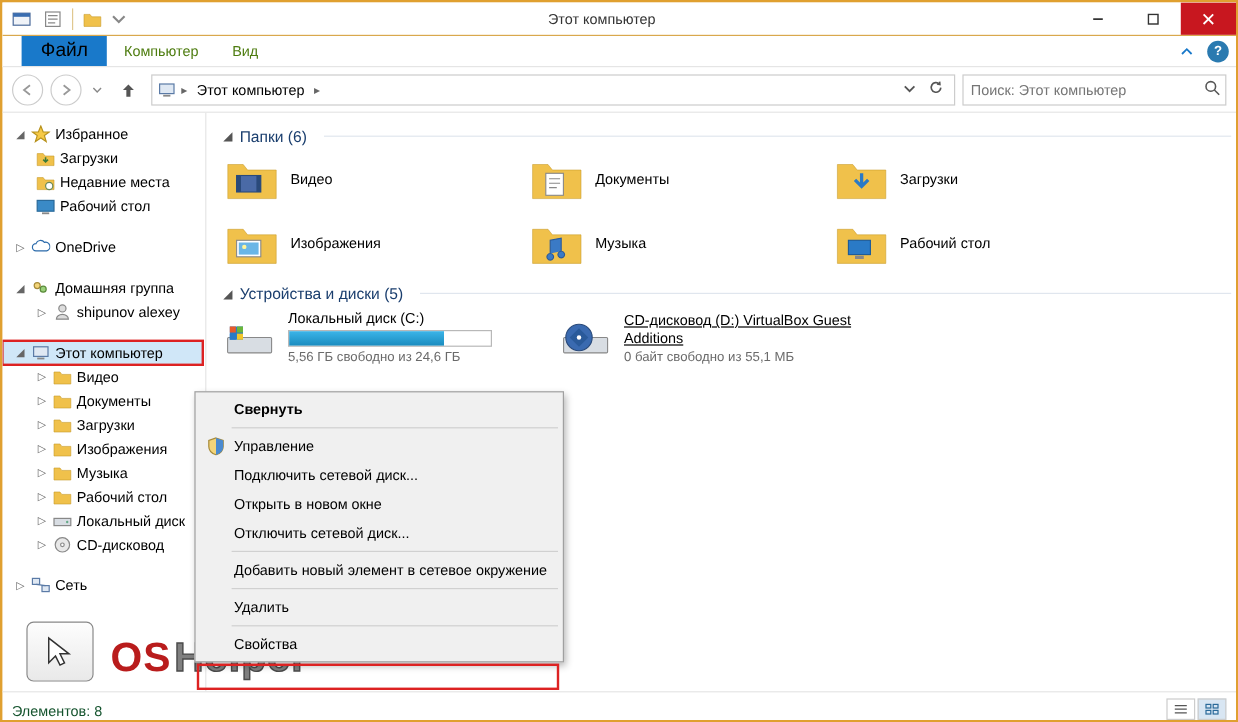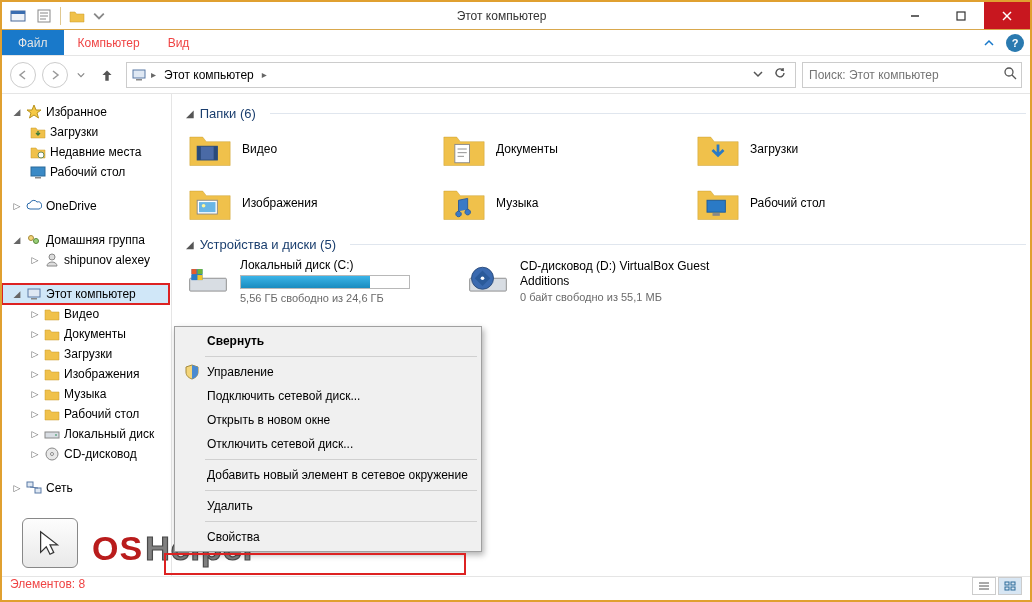--- a/index.html
+++ b/index.html
@@ -11,22 +11,22 @@
   .qat-icon { width:20px; height:20px; display:flex; align-items:center; justify-content:center; }
   .qat-icon svg { width:16px; height:16px; }
   .qat-sep { width:1px; height:18px; background:#e0c890; }
   .title { flex:1; text-align:center; color:#333; font-size:12px; }
   .win-controls { display:flex; height:100%; }
   .win-btn { width:46px; height:100%; display:flex; align-items:center; justify-content:center; color:#333; }
   .win-btn.close { background:#c8171f; color:#fff; }
   .win-btn svg { width:10px; height:10px; }
   
   .menubar { height:26px; background:#fff; border-bottom:1px solid #e5e5e5; display:flex; align-items:stretch; position:relative; }
-  .menubar .file-tab { background:#1979ca; color:#e5e5e5; padding:0 16px; display:flex; align-items:center; font-size:12px; }
-  .menubar .menu-item { padding:0 14px; display:flex; align-items:center; color:#ef4444; }
+  .menubar .file-tab { background:#1979ca; color:#000000; padding:0 16px; display:flex; align-items:center; font-size:16px;margin-left:16px; }
+  .menubar .menu-item { padding:0 14px; display:flex; align-items:center; color:#4d7c0f; }
   .menubar .help { position:absolute; right:6px; top:0; bottom:0; display:flex; align-items:center; gap:6px; }
   .ribbon-toggle { width:22px; height:22px; display:flex; align-items:center; justify-content:center;}
   .help-icon { width:18px; height:18px; border-radius:50%; background:#2a7ab0; color:#fff; display:flex; align-items:center; justify-content:center; font-size:11px; font-weight:bold; }
   
   .toolbar { height:38px; display:flex; align-items:center; padding:4px 8px; gap:6px; border-bottom:1px solid #e5e5e5;}
   .nav-btn { width:26px; height:26px; border-radius:50%; border:1px solid #ccc; display:flex; align-items:center; justify-content:center; color:#999; }
   .nav-drop { width:14px; height:26px; display:flex; align-items:center; justify-content:center; color:#888;}
   .up-btn { width:26px; height:26px; display:flex; align-items:center; justify-content:center; color:#555;}
   .addressbar { flex:1; height:26px; border:1px solid #ccc; display:flex; align-items:center; padding:0 4px; gap:4px; }
   .addressbar .crumb { display:flex; align-items:center; gap:4px; padding:0 4px; }
@@ -45,32 +45,32 @@
   .tree-sub { padding-left:18px; }
   .tree-spacer { height:14px; }
   .content { flex:1; padding:8px 4px 8px 14px; position:relative; overflow:hidden;}
   .group-header { display:flex; align-items:center; gap:6px; color:#1a3e6e; font-size:13px; margin:4px 0 6px 0;}
   .group-header .line { flex:1; height:1px; background:#e0e6ee; margin-left:8px;}
   .group-header .arrow { font-size:10px; color:#555;}
   .folder-grid { display:flex; gap:4px; flex-wrap:wrap;}
   .folder-col { width:250px; display:flex; flex-direction:column; gap:10px;}
   .folder-item { display:flex; align-items:center; gap:10px; padding:2px;}
   .folder-icon { width:44px; height:40px; display:flex; align-items:center; justify-content:center;}
-  .drive-item { display:flex; align-items:center; gap:10px; width:260px;}
+  .drive-item { display:flex; align-items:flex-end; gap:10px; width:260px;}
   .drive-icon { width:44px; height:40px; display:flex; align-items:center; justify-content:center;}
   .drive-body { flex:1; display:flex; flex-direction:column; gap:3px;}
   .progress { width:170px; height:14px; border:1px solid #b8b8b8; background:#fff;}
   .progress-fill { height:100%; background:linear-gradient(to bottom,#3bb4e8,#1a8cbf);}
   .drive-sub { color:#6a6a6a; font-size:11px;}
   
-  .statusbar { height:24px; border-top:1px solid #e5e5e5; display:flex; align-items:flex-start; padding:0 8px; color:#ef4444; gap:10px;}
+  .statusbar { height:24px; border-top:1px solid #e5e5e5; display:flex; align-items:flex-end; padding:0 8px; color:#14532d; gap:10px;}
   .statusbar .right { margin-left:auto; display:flex; gap:2px;}
   .view-btn { width:24px; height:18px; border:1px solid #ccc; display:flex; align-items:center; justify-content:center;}
   
-  .context-menu { position:absolute; left:172px; top:324px; width:308px; background:#f0f0f0; border:1px solid #a0a0a0; box-shadow:2px 3px 6px rgba(0,0,0,0.3); z-index:10; padding:2px;}
+  .context-menu { position:absolute; left:160px; top:324px; width:308px; background:#f0f0f0; border:1px solid #a0a0a0; box-shadow:2px 3px 6px rgba(0,0,0,0.3); z-index:10; padding:2px;}
   .cm-item { display:flex; align-items:center; height:24px; padding:0 8px 0 30px; position:relative;}
   .cm-item .cm-icon { position:absolute; left:6px; top:3px; width:18px; height:18px; display:flex; align-items:center; justify-content:center;}
   .cm-sep { height:1px; background:#d0d0d0; margin:3px 2px 3px 28px;}
   .cm-item.bold { font-weight:bold; }
   .cm-item.disabled { color:#888; }
   
   .hl-red { outline:2px solid #d22; outline-offset:-1px;}
   .hl-red-box { position:absolute; border:2px solid #d22; pointer-events:none; z-index:20;}
   
   .cursor-badge { position:absolute; left:20px; bottom:32px; width:56px; height:50px; border:1px solid #888; border-radius:6px; background:linear-gradient(to bottom,#fdfdfd,#e9e9e9); display:flex; align-items:center; justify-content:center; z-index:25;}
@@ -485,21 +485,21 @@
         <div class="drive-item">
           <span class="drive-icon">
               <svg viewBox="0 0 48 42" width="44" height="40">
                 <rect x="4" y="18" width="40" height="14" rx="1" fill="#d8dde3" stroke="#888"></rect>
                 <circle cx="18" cy="18" r="12" fill="#3a6ab0" stroke="#2a4a7a"></circle>
                 <rect x="12" y="12" width="12" height="12" fill="#2a5a9a" transform="rotate(45 18 18)"></rect>
                 <circle cx="18" cy="18" r="2" fill="#fff"></circle>
               </svg>
             </span>
           <div class="drive-body">
-            <span style="line-height:1.2;">CD-дисковод (D:) VirtualBox Guest Additions</span>
+            <span style="line-height:1.2;text-decoration:underline;">CD-дисковод (D:) VirtualBox Guest Additions</span>
             <span class="drive-sub">0 байт свободно из 55,1 МБ</span>
           </div>
         </div>
       </div>
     </div>
   </div>
 
   <div class="statusbar">
     <span>Элементов: 8</span>
     <div class="right">

